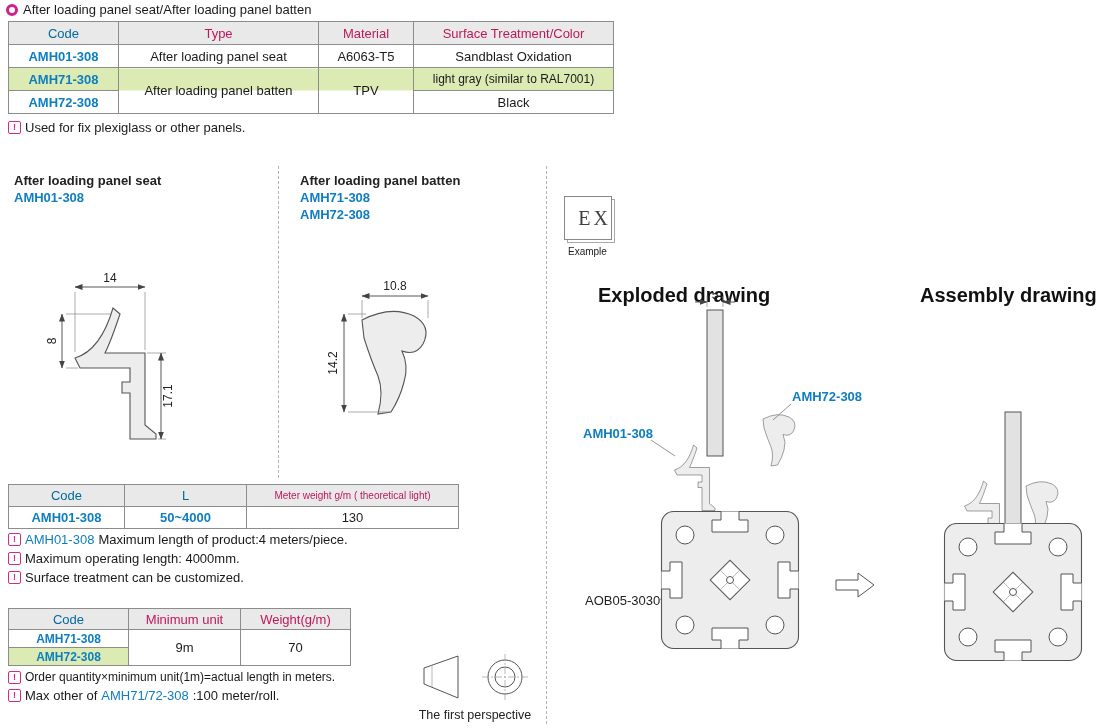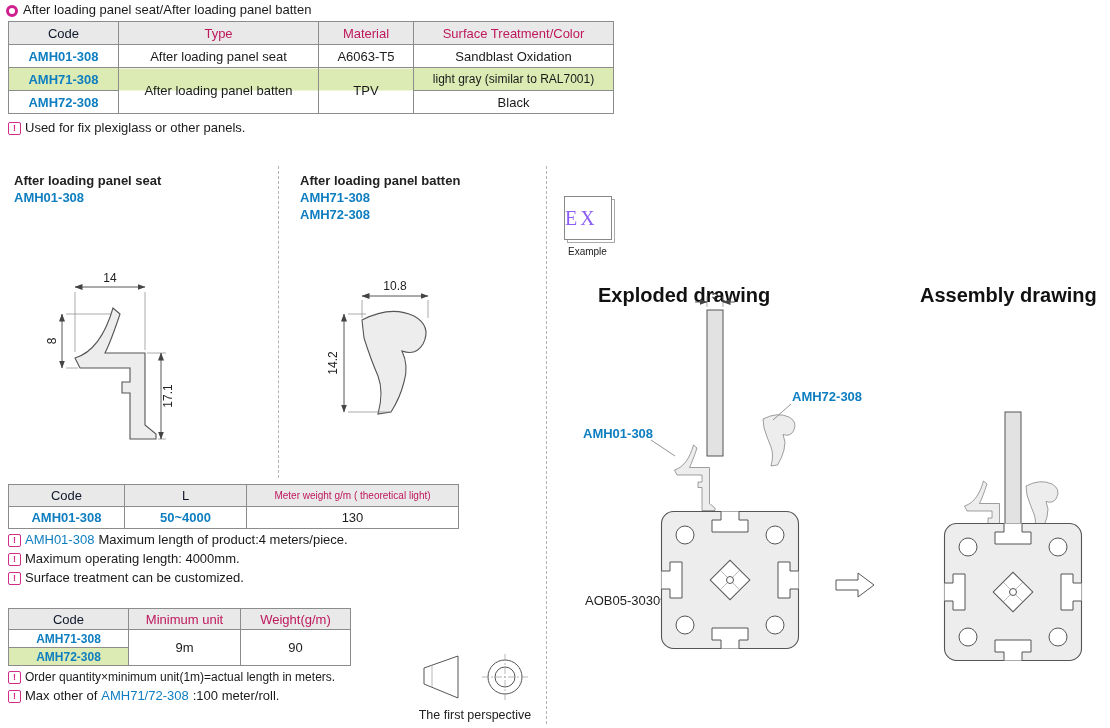--- a/index.html
+++ b/index.html
@@ -1,36 +1,36 @@
 <!DOCTYPE html>
 <html><head>
 <meta charset="utf-8">
 <style>
   html,body{margin:0;padding:0;}
   .page{position:relative;width:1110px;height:728px;background:#fff;overflow:hidden;
         font-family:"Liberation Sans",sans-serif;color:#1a1a1a;font-size:13px;}
   .abs{position:absolute;}
-  .flexrow{display:flex;align-items:flex-end;gap:5px;}
+  .flexrow{display:flex;align-items:center;gap:5px;}
   .ring{width:6px;height:6px;border:3px solid #cf1f8e;border-radius:50%;display:inline-block;flex:none;}
   .note-icon{width:11px;height:11px;border:1.5px solid #d02c88;border-radius:2px;color:#d02c88;
              font-size:9px;font-weight:bold;display:inline-flex;align-items:center;justify-content:center;
              flex:none;background:#fff;line-height:1;}
   table.tbl{border-collapse:collapse;table-layout:fixed;font-size:13px;}
   .tbl th,.tbl td{border:1px solid #8c8c8c;text-align:center;padding:1px 3px;overflow:hidden;white-space:nowrap;}
   .tbl th{background:#e9e9e9;font-weight:normal;color:#be185d;}
-  .tbl th.hp{color:#0f172a;}
+  .tbl th.hp{color:#0369a1;}
   .code{color:#0e7ec0;font-weight:bold;}
   .green{background:#dcebb4;}
   .mergeTB{background:linear-gradient(to bottom,#dcebb4 0 50%,#fff 50%);}
   .sm12{font-size:12px;}
   .sm11{font-size:10px;}
   .dtitle{font-weight:bold;color:#222;}
   .ex-box{border:1px solid #888;box-shadow:3px 3px 0 -1px #fff,3px 3px 0 0 #aaa;background:#fff;
-          display:flex;align-items:center;justify-content:flex-start;
-          font-family:"Liberation Serif",serif;font-size:20px;letter-spacing:3px;color:#8b5cf6;}
+          display:flex;align-items:center;justify-content:flex-end;
+          font-family:"Liberation Serif",serif;font-size:20px;letter-spacing:3px;color:#404040;}
   .divider{border-left:1px dashed #b3b3b3;width:0;}
   .sec-title{font-size:20px;font-weight:bold;color:#111;}
   svg text.dim{font-size:12px;fill:#222;font-family:"Liberation Sans",sans-serif;}
   svg text.lbl{font-size:13px;font-weight:bold;fill:#0e7ec0;font-family:"Liberation Sans",sans-serif;}
   svg text.lblk{font-size:13px;fill:#222;font-family:"Liberation Sans",sans-serif;}
   .dline{stroke:#444;stroke-width:0.9;fill:none;}
   .eline{stroke:#888;stroke-width:0.7;fill:none;}
   .ldr{stroke:#777;stroke-width:0.8;fill:none;}
   .pfill{fill:#ededed;stroke:#555;stroke-width:1.1;}
   .gfill{fill:#e2e2e2;stroke:#555;stroke-width:1;}
@@ -248,21 +248,21 @@
       </colgroup>
     <tbody>
         <tr style="height:21px">
       <th class="hp">Code</th>
       <th>Minimum unit</th>
       <th>Weight(g/m)</th>
     </tr>
     <tr style="height:18px">
       <td class="code sm12">AMH71-308</td>
       <td rowspan="2">9m</td>
-      <td rowspan="2">90</td>
+      <td rowspan="2">70</td>
     </tr>
     <tr style="height:18px">
       <td class="code green sm12">AMH72-308</td>
     </tr>
   </tbody>
     </table>
 
   <div class="abs flexrow sm12" style="left:8px;top:670px;gap:4px;">
     <span class="note-icon">!</span>
     <span>Order quantity×minimum unit(1m)=actual length in meters.</span>

